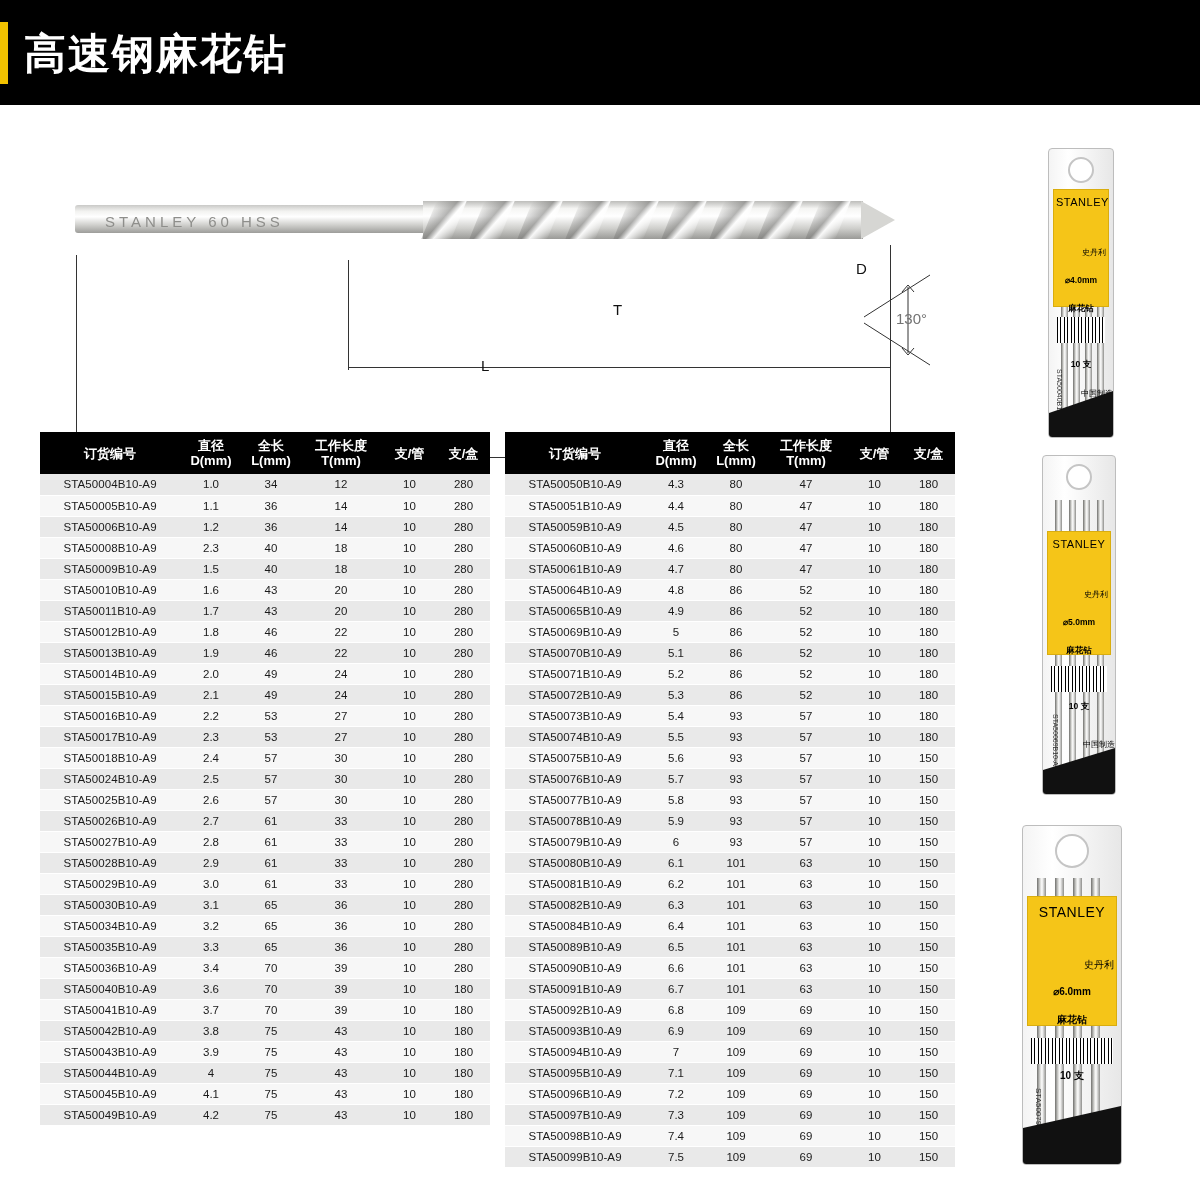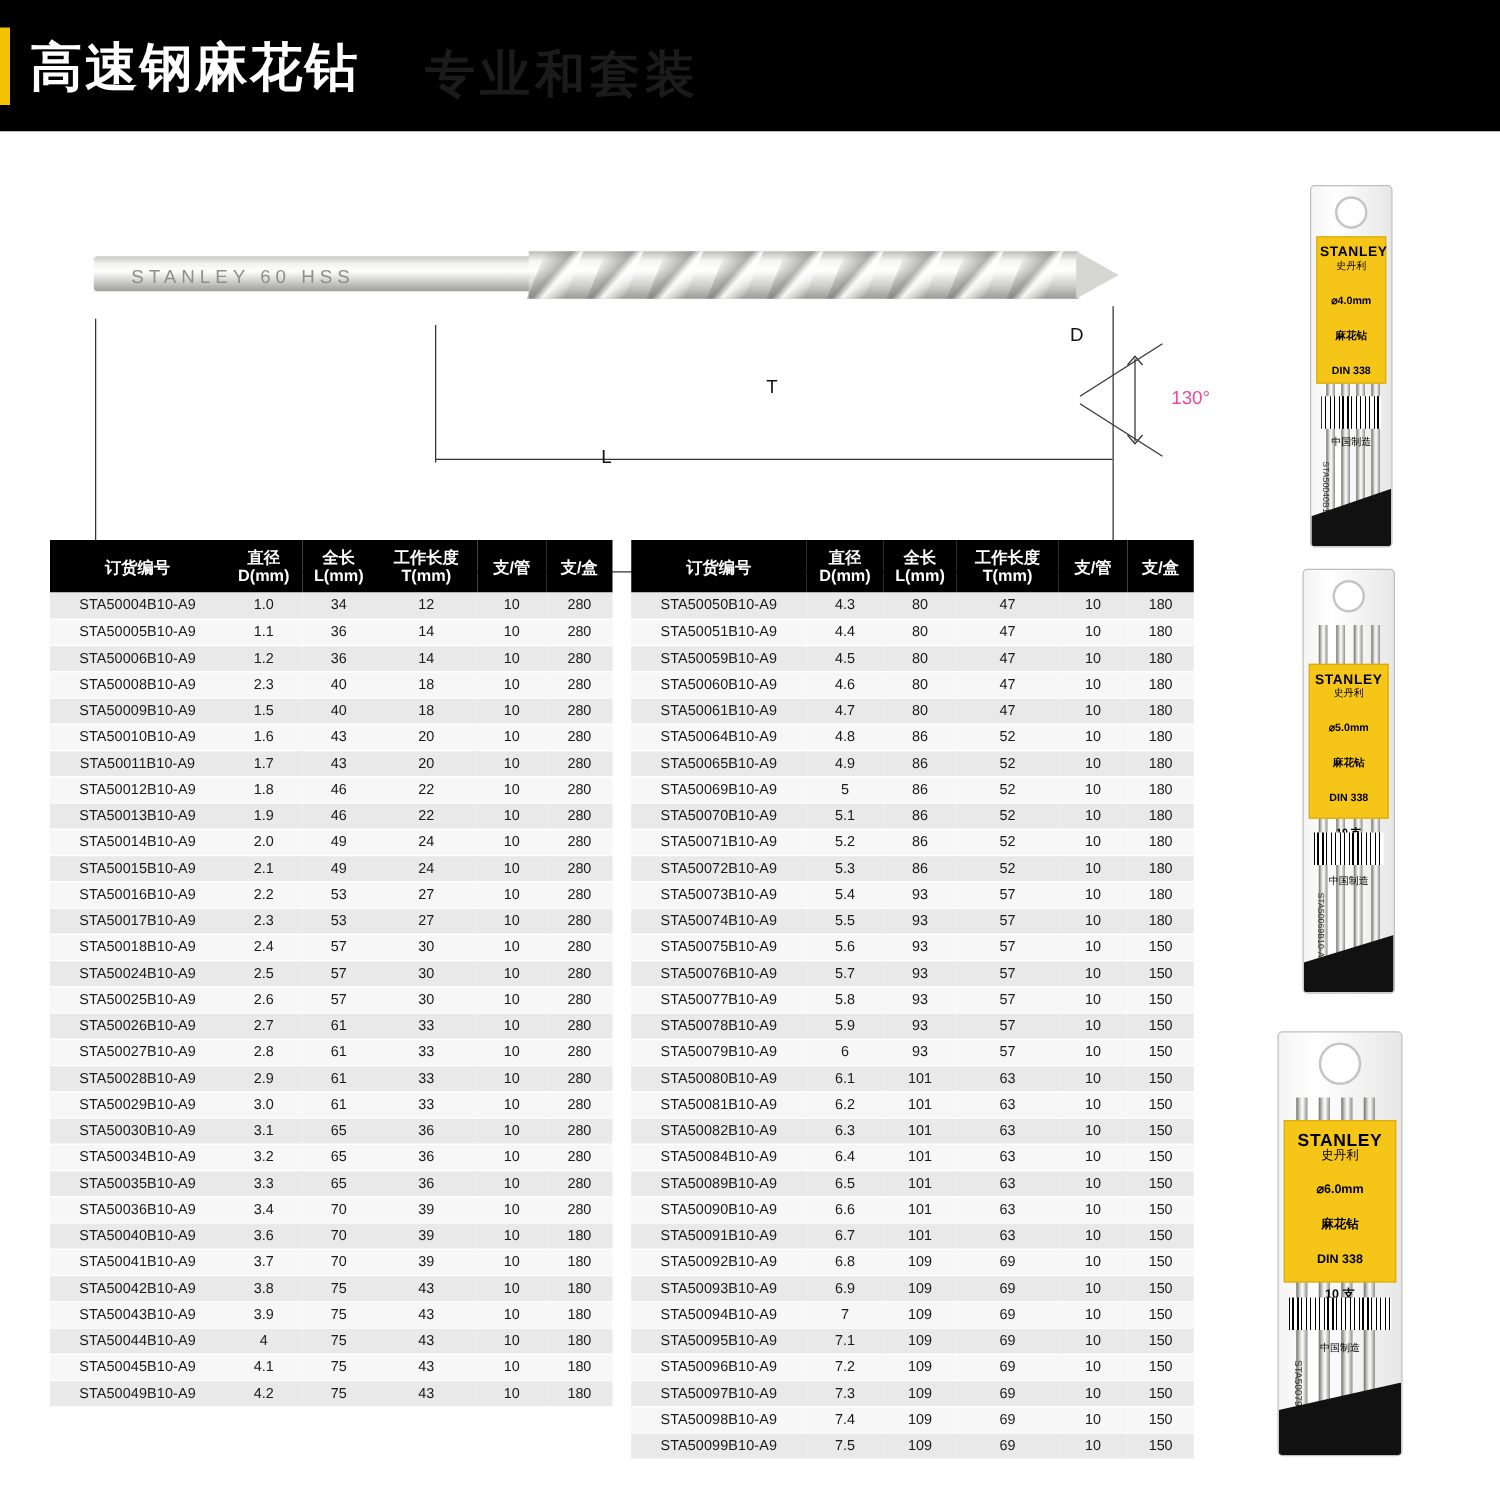--- a/index.html
+++ b/index.html
@@ -91,23 +91,23 @@
   .tip {
     position: absolute;
     left: 786px; top: 6px;
     width: 0; height: 0;
     border-top: 19px solid transparent;
     border-bottom: 19px solid transparent;
     border-left: 34px solid #d6d6d3;
   }
   .angle-label {
     position: absolute;
-    left: 937px; top: 205px;
+    left: 896px; top: 205px;
     font-size: 15px;
-    color: #ec4899;
+    color: #737373;
   }
   .d-label {
     position: absolute;
     left: 856px; top: 155px;
     font-size: 15px;
     color: #111;
   }
   .dim-line { position: absolute; background: #333; }
   .dim-h { height: 1px; }
   .dim-v { width: 1px; }
@@ -180,25 +180,25 @@
     border-radius: 50%;
     background: #ffffff;
   }
   .pack .label {
     position: absolute;
     left: 4px; right: 4px;
     background: #f5c518;
     border: 1px solid #d9ad0f;
   }
   .pack .stanley {
-    font-size: 11px; font-weight: bold; color: #000;
+    font-size: 11px; font-weight: normal; color: #000;
     text-align: center; letter-spacing: 0.5px; margin-top: 3px;
   }
   .pack .cn {
-    font-size: 8px; color: #000; text-align: center; line-height: 9px;
+    font-size: 8px; color: #000; text-align: right; line-height: 9px; margin-top: 40px;
   }
   .pack .spec-text {
     font-size: 8.5px; font-weight: bold; color: #000;
     text-align: center; line-height: 10px; margin-top: 18px;
   }
   .pack .barcode {
     position: absolute;
     left: 8px; right: 8px;
     height: 26px;
     background: repeating-linear-gradient(to right, #000 0 1px, #fff 1px 3px, #000 3px 4px, #fff 4px 7px);
@@ -223,21 +223,20 @@
     width: 7px;
     background: linear-gradient(to right, #6f6f6c 0%, #d8d8d5 35%, #ffffff 55%, #8e8e8b 100%);
   }
 </style>
 </head>
 <body>
 
 <div id="page">
 
   <div class="banner">
-    <div class="banner-ghost">专业和套装</div>
     <div class="banner-accent"></div>
     <div class="banner-title">高速钢麻花钻</div>
   </div>
 
   <div class="diagram">
 
     <div class="drill-body">
       <div class="shank"></div>
       <div class="shank-text">STANLEY 60 HSS</div>
       <div class="flute">

